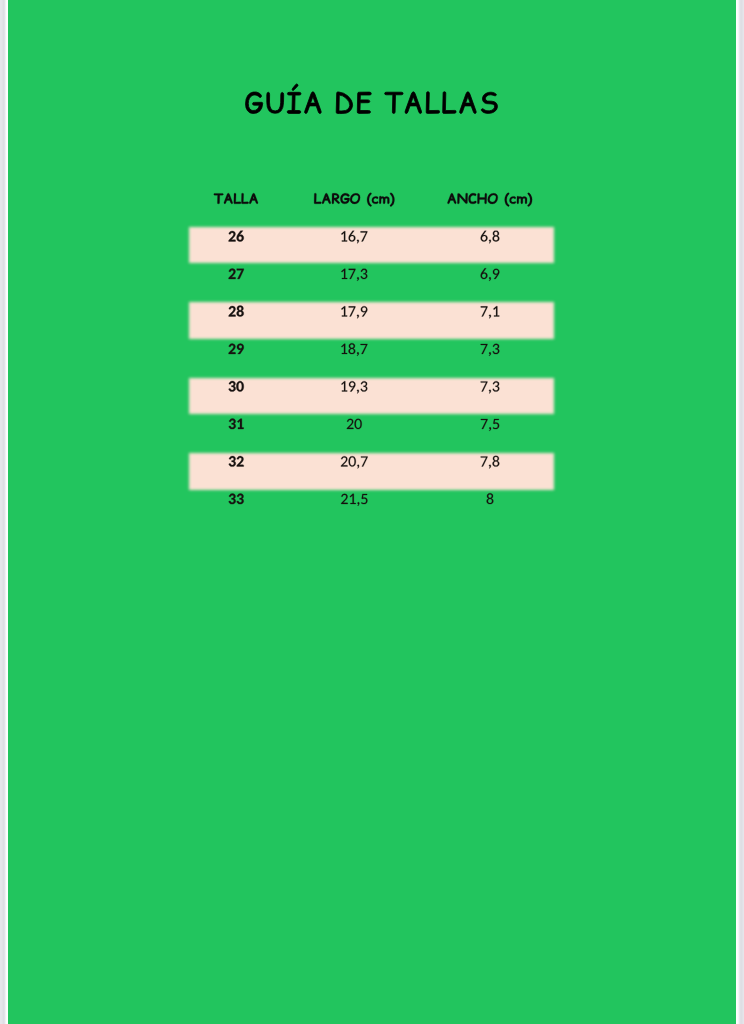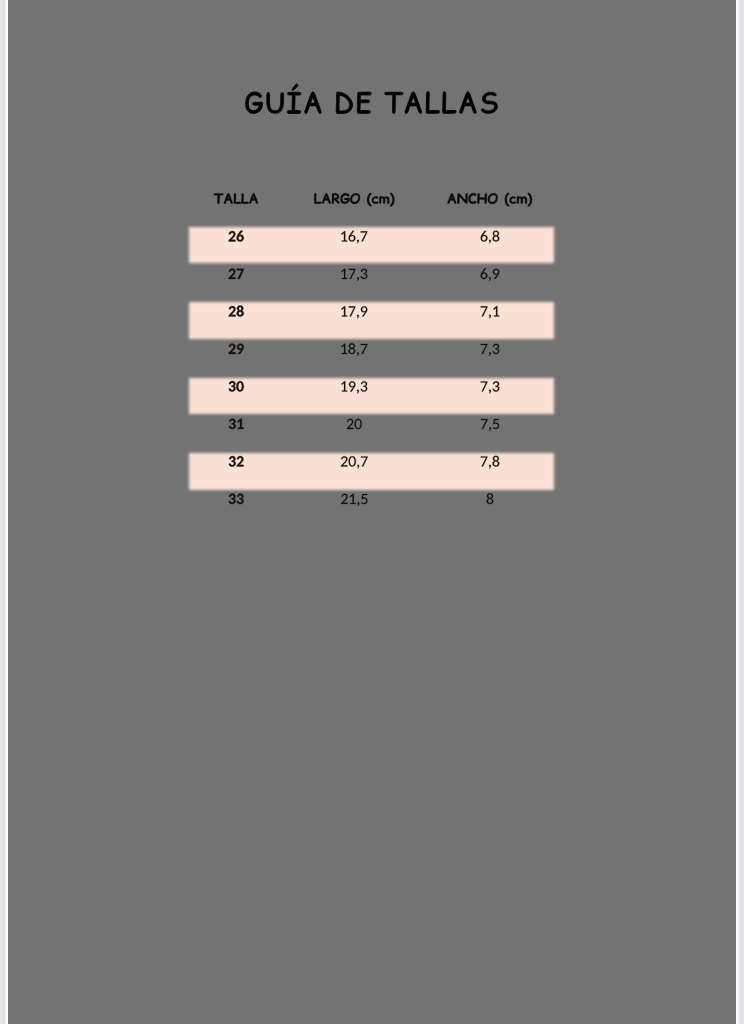--- a/index.html
+++ b/index.html
@@ -1,19 +1,19 @@
 <!DOCTYPE html>
 <html lang="es"><head>
 <meta charset="utf-8">
 <title>Guia de tallas</title>
 <style>
   html,body{margin:0;padding:0;}
   body{width:744px;height:1024px;background:#ffffff;overflow:hidden;
        font-family:"Liberation Sans",sans-serif;}
-  .page{position:relative;width:744px;height:1024px;background:#737373;overflow:hidden;}
+  .page{position:relative;width:744px;height:1024px;background:#22c55e;overflow:hidden;}
 
   
   .edge{position:absolute;top:0;height:1024px;pointer-events:none;}
   .edge-left{left:0;width:8px;
     background:linear-gradient(to right,#e7e7ec 0px,#e4e4e9 2px,#dcdce2 4px,#ebebee 5px,#fcfcfd 6.5px,#ffffff 8px);}
   .edge-right{right:0;width:8px;
     background:linear-gradient(to left,#e7e7ec 0px,#e3e3e8 1px,#dcdce2 3px,#e8e8ec 4.5px,#fbfbfc 6px,#ffffff 8px);}
 
   
   .layer{position:absolute;left:0;top:0;width:744px;height:1024px;pointer-events:none;}

